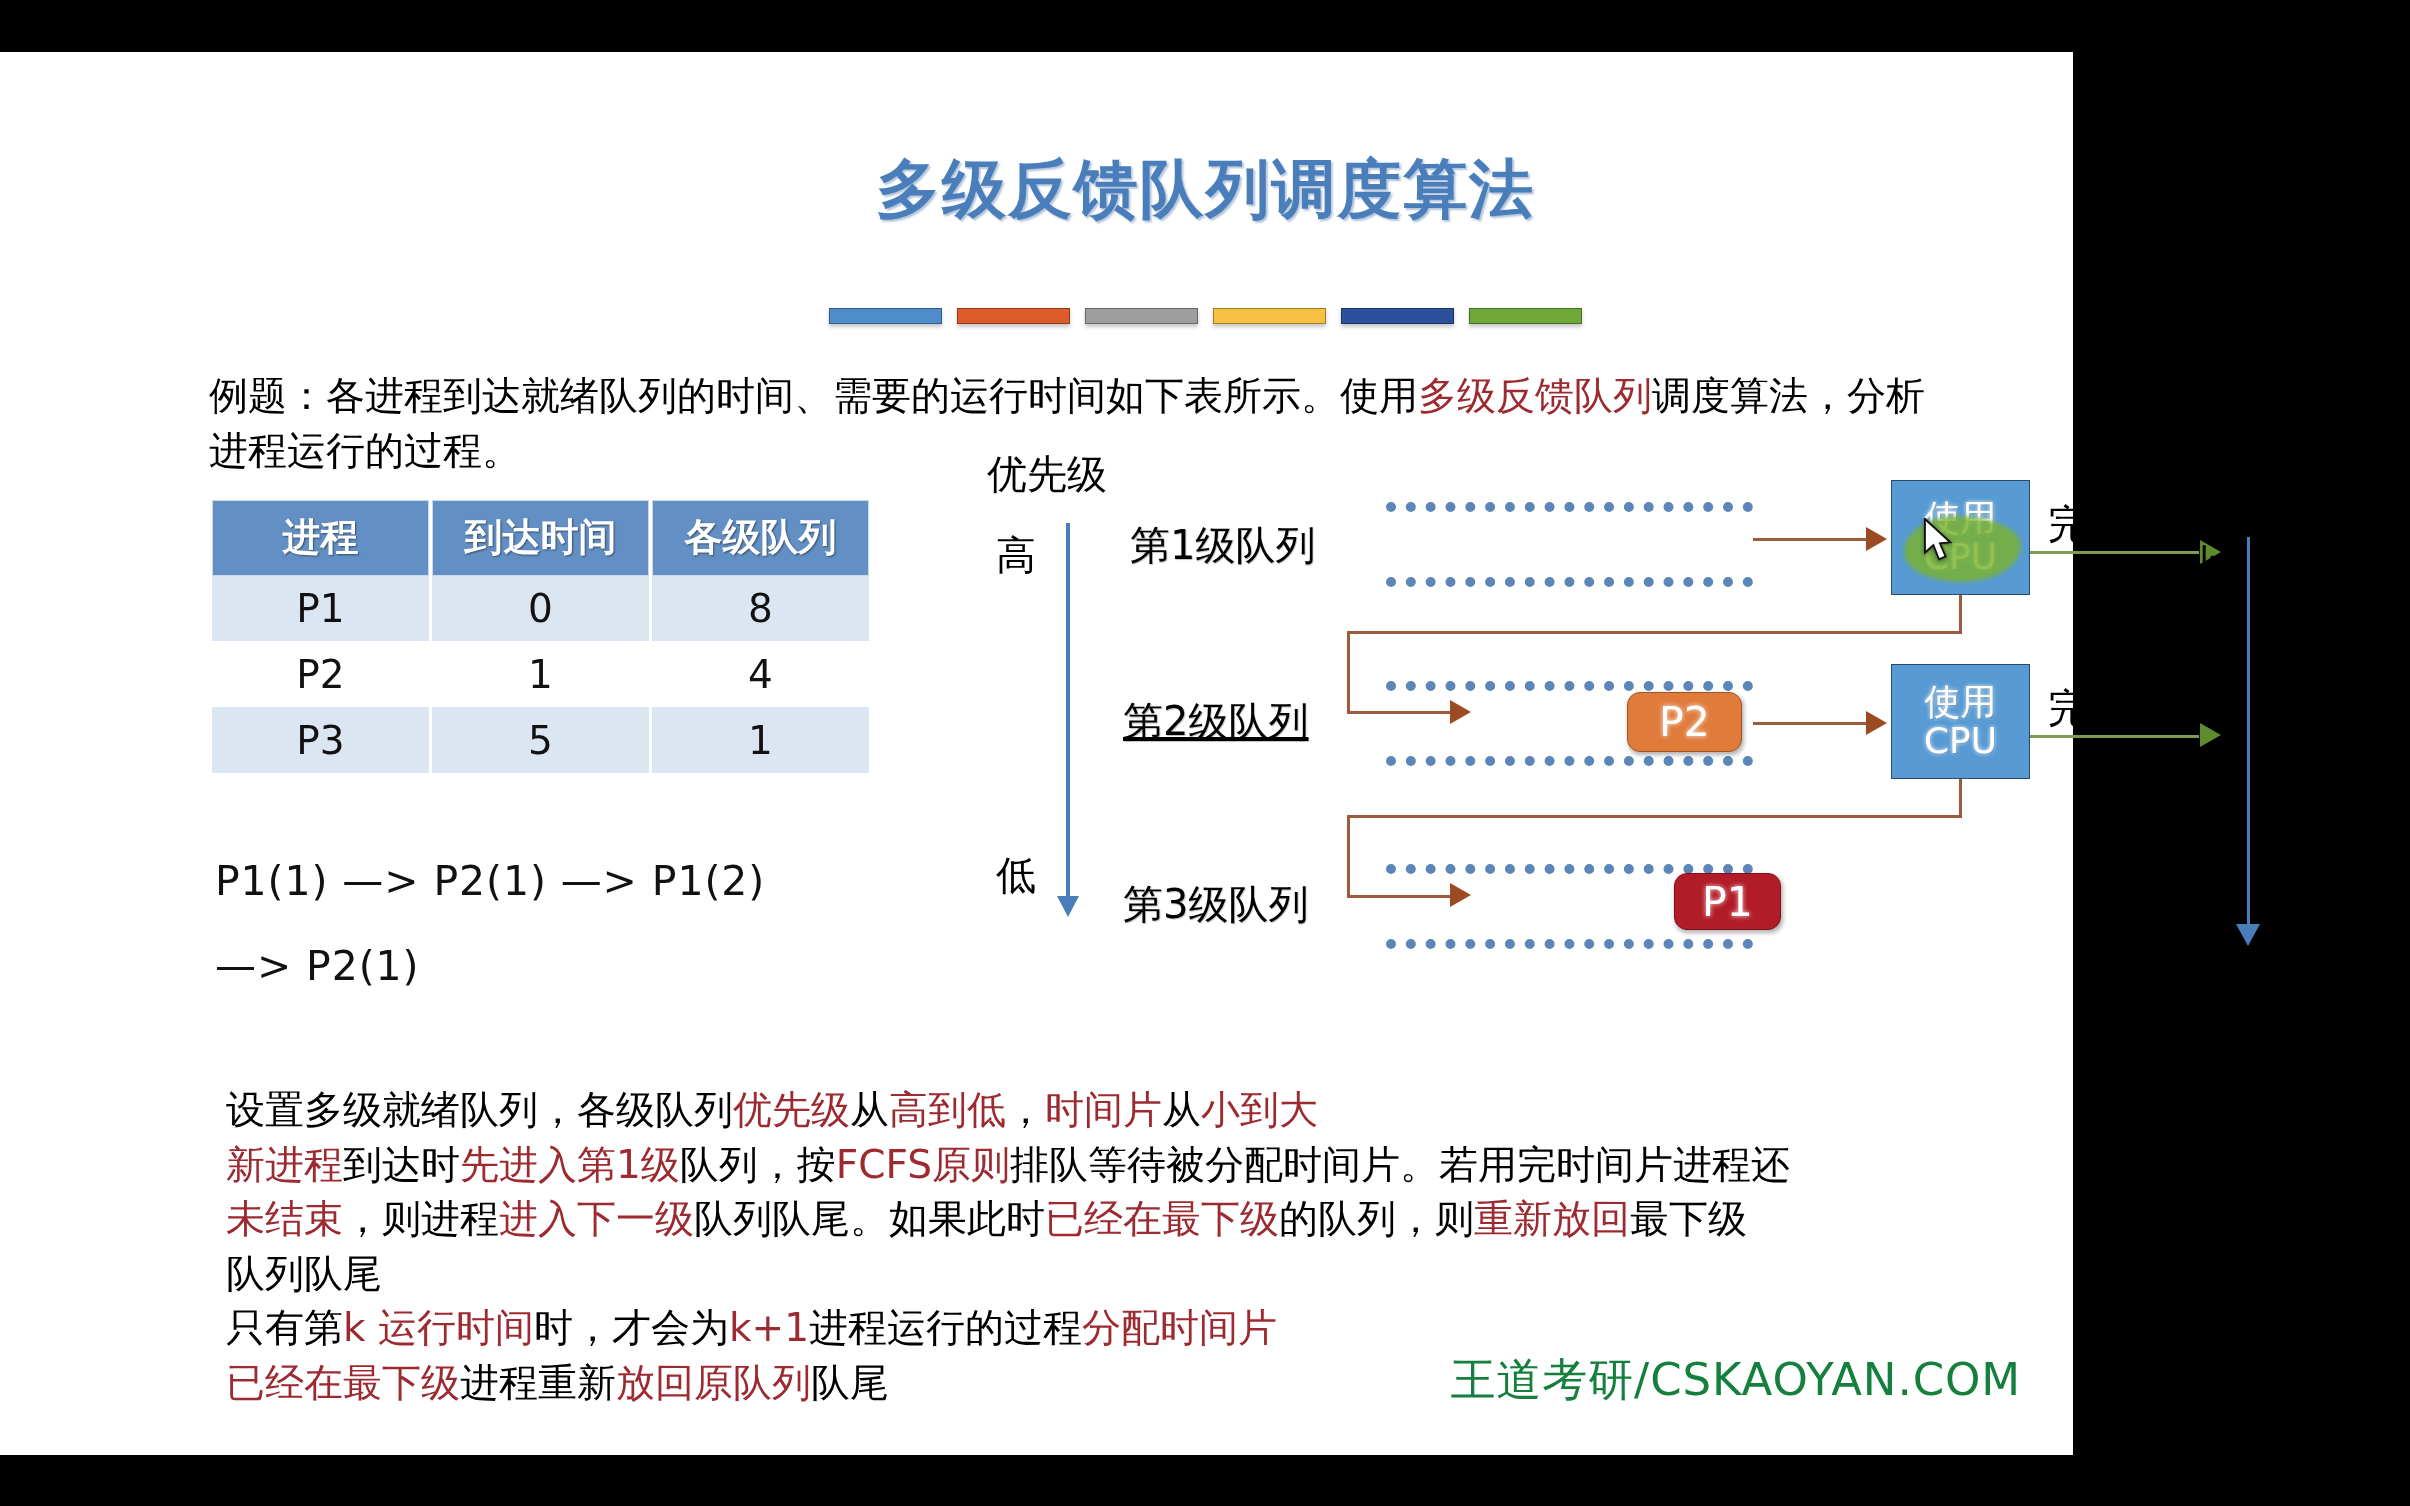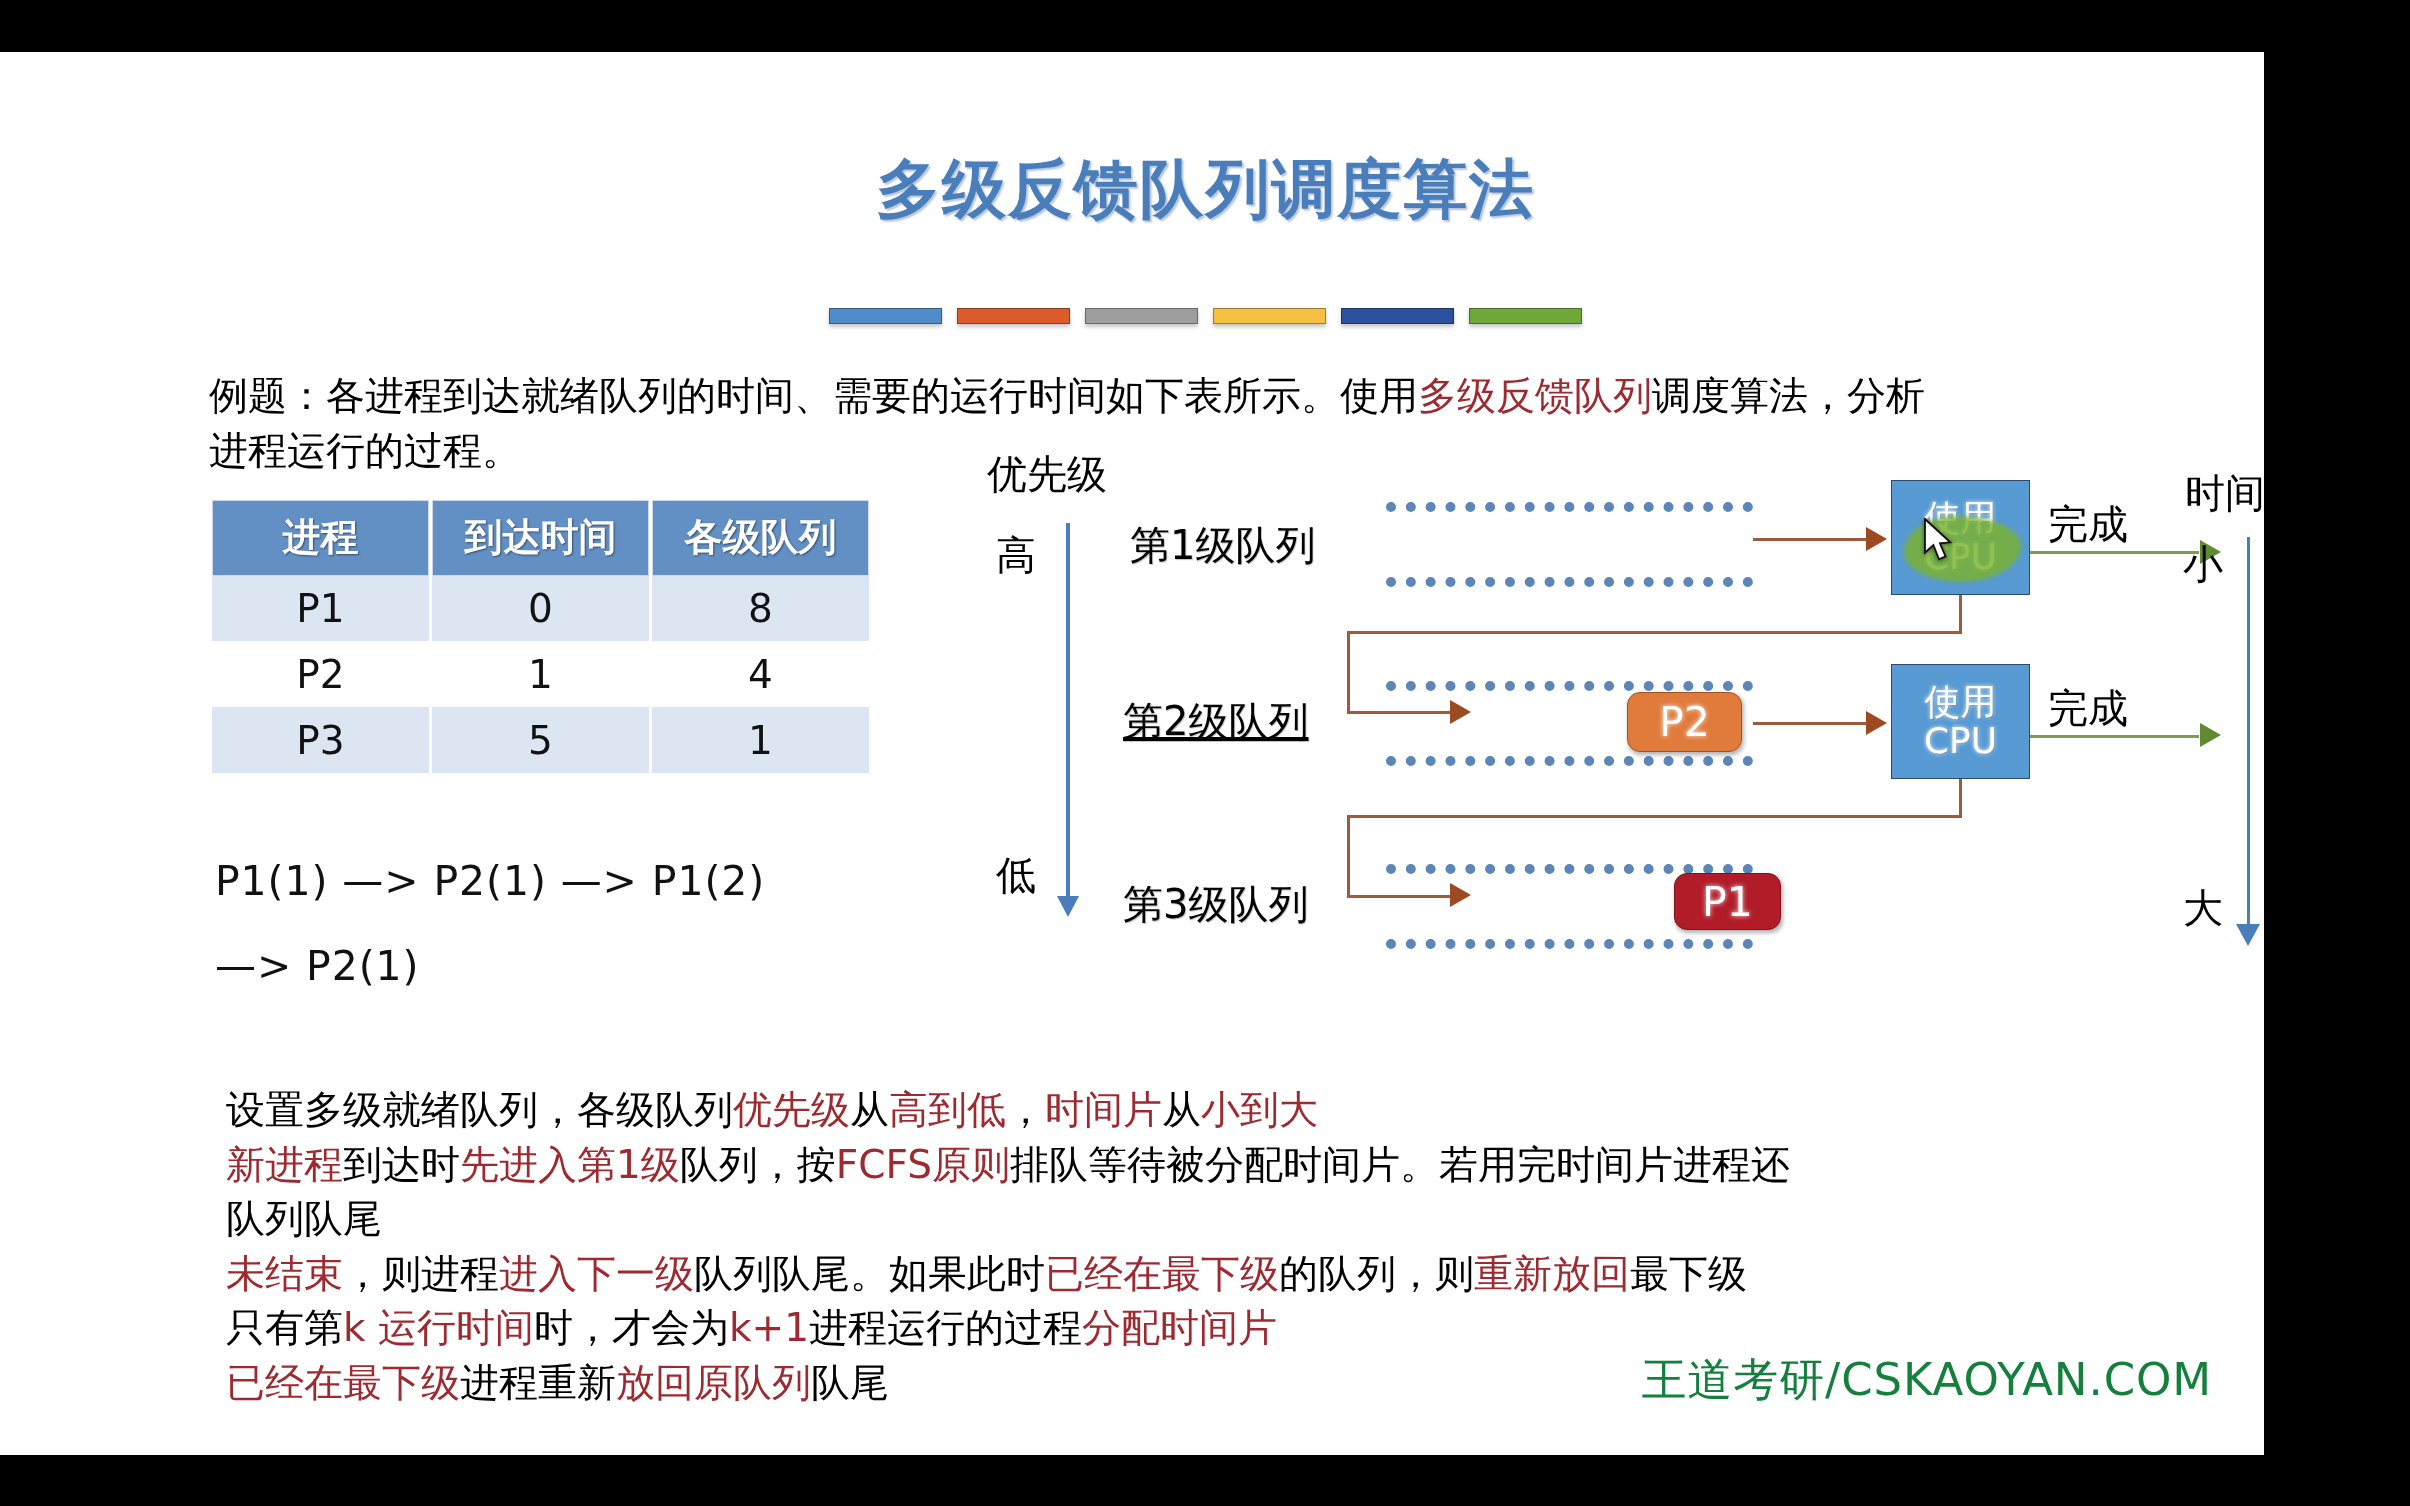--- a/index.html
+++ b/index.html
@@ -1,18 +1,18 @@
 <!DOCTYPE html>
 <html style="font-size:15px"><head>
 <meta charset="utf-8">
 <style>
   html,body{margin:0;padding:0;background:#000;}
   body{width:2411px;height:1507px;font-family:"Liberation Sans","DejaVu Sans",sans-serif;}
   #stage{position:relative;width:2411px;height:1507px;background:#000;overflow:hidden;}
-  #slide{position:absolute;left:0;top:52px;width:2264px;height:1403px;background:#fff;}
+  #slide{position:absolute;left:0;top:52px;width:2073px;height:1403px;background:#fff;}
 
   .wm{position:absolute;left:66px;top:127px;font-size:43px;letter-spacing:5.6px;
       color:rgba(255,255,255,.55);font-family:"DejaVu Sans",sans-serif;
       text-shadow:0 0 2.8px rgba(255,255,255,.35);user-select:none;}
 
   .title{position:absolute;left:0;top:94px;width:2411px;text-align:center;
          font-size:64px;font-weight:700;color:#4a7ebb;
          font-family:"DejaVu Sans","Liberation Sans",sans-serif;
          text-shadow:1.9px 1.9px 1.9px rgba(120,150,190,.55);letter-spacing:1.9px;}
   .barrow{position:absolute;left:829px;top:256px;width:753px;display:flex;gap:15px;}
@@ -203,22 +203,22 @@
       <div class="bvline" style="left:2247px;top:485px;height:391px;"></div>
       <div class="barrowD" style="left:2236px;top:872px;"></div>
       <div class="lbl" style="left:2277px;top:480px;">1</div>
       <div class="lbl" style="left:2277px;top:654px;">2</div>
       <div class="lbl" style="left:2277px;top:829px;">4</div>
     </div>
 
     <div class="body-txt">
       <div id="nl1"><span>设置多级就绪队列，各级队列</span><span class="rd">优先级</span><span>从</span><span class="rd">高到低</span><span>，</span><span class="rd">时间片</span><span>从</span><span class="rd">小到大</span></div>
       <div id="nl2"><span class="rd">新进程</span><span>到达时</span><span class="rd">先进入第1级</span><span>队列，按</span><span class="rd">FCFS原则</span><span>排队等待被分配时间片。若用完时间片进程还</span></div>
+      <div id="nl3"><span class="rd">未结束</span><span>，则进程</span><span class="rd">进入下一级</span><span>队列队尾。如果此时</span><span class="rd">已经在最下级</span><span>的队列，则</span><span class="rd">重新放回</span><span>最下级</span></div>
       <div id="nl4"><span>队列队尾</span></div>
-      <div id="nl3"><span class="rd">未结束</span><span>，则进程</span><span class="rd">进入下一级</span><span>队列队尾。如果此时</span><span class="rd">已经在最下级</span><span>的队列，则</span><span class="rd">重新放回</span><span>最下级</span></div>
       <div id="nl5"><span>只有第</span><span class="rd">k 运行时间</span><span>时，才会为</span><span class="rd">k+1</span><span>进程运行的过程</span><span class="rd">分配时间片</span></div>
       <div id="nl6"><span class="rd">已经在最下级</span><span>进程重新</span><span class="rd">放回原队列</span><span>队尾</span></div>
     </div>
 
     <div class="brand">王道考研/CSKAOYAN.COM</div>
   </div>
 </div>
 
 
 </body></html>

